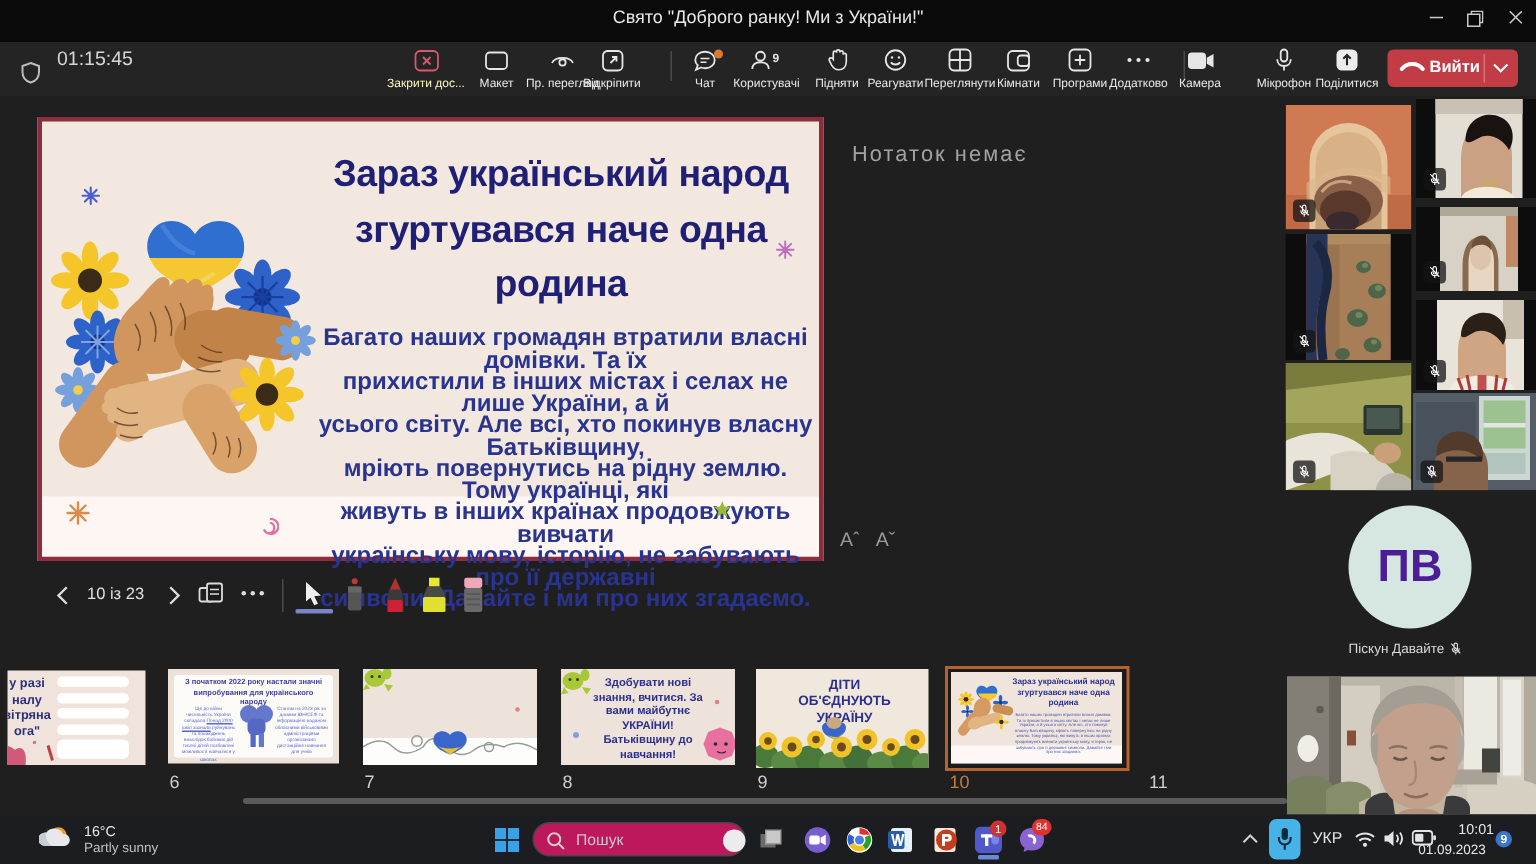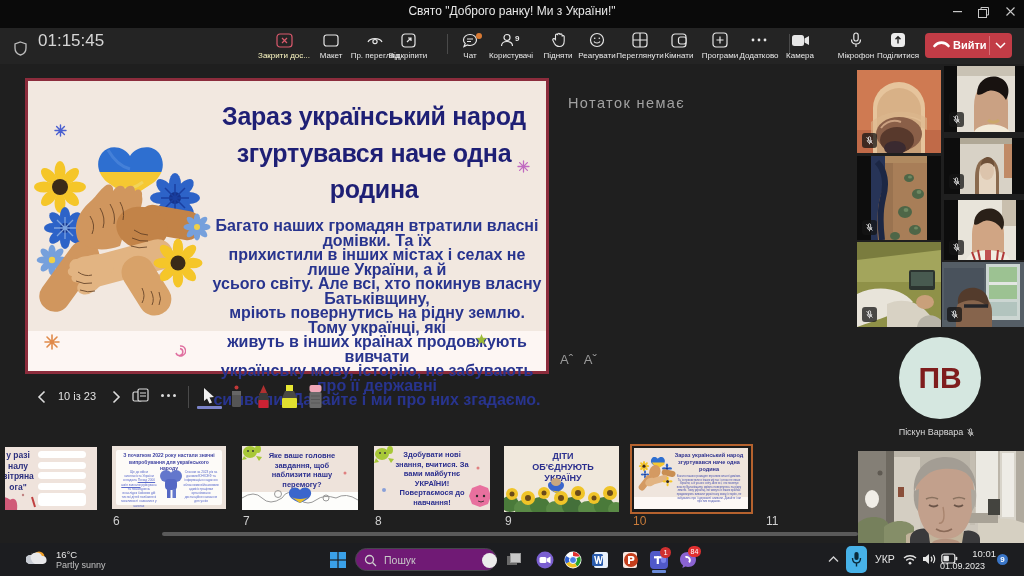--- a/index.html
+++ b/index.html
@@ -29,21 +29,21 @@
 
 
 #notes { position:absolute; left:568px; top:31px; color:#a2a2a2; font-size:14.5px; letter-spacing:1.4px; }
 #fontsz { position:absolute; left:560px; top:288px; color:#9a9a9a; font-size:13px; }
 
 
 .vtile { position:absolute; background:#111; overflow:hidden; }
 .micoff { position:absolute; left:5px; bottom:5px; width:15px; height:15px; background:rgba(20,20,20,0.75); border-radius:3px; display:flex; align-items:center; justify-content:center; }
 
 
-#avatar { position:absolute; left:899px; top:273px; width:82px; height:82px; border-radius:50%; background:#d5e7e0; display:flex; align-items:center; justify-content:center; color:#7f1d1d; font-size:30px; font-weight:bold; }
+#avatar { position:absolute; left:899px; top:273px; width:82px; height:82px; border-radius:50%; background:#d5e7e0; display:flex; align-items:center; justify-content:center; color:#4c1d95; font-size:30px; font-weight:bold; }
 #avname { position:absolute; left:887px; top:363px; width:88px; text-align:center; color:#d9d9d9; font-size:9px; }
 
 
 #ctrl { position:absolute; left:0; top:318px; width:560px; height:34px; color:#dcdcdc; }
 #film { position:absolute; left:0; top:374px; width:1024px; height:105px; }
 .thumb { position:absolute; top:8px; width:116px; height:64px; background:#f4ebe3; overflow:hidden; }
 .tnum { position:absolute; top:76px; color:#cfcfcf; font-size:12px; }
 #scrollbar { position:absolute; left:162px; top:468px; width:696px; height:4px; border-radius:2px; background:#5a5a5a; }
 
 
@@ -67,21 +67,21 @@
       </svg>
     <svg class="abs" style="left:1006px;top:7px;" width="9" height="9" viewBox="0 0 9 9">
         <path d="M0.5 0.5 L8.5 8.5 M8.5 0.5 L0.5 8.5" stroke="#c8c8c8" stroke-width="1.1"></path>
       </svg>
   </div>
 
   <div id="toolbar">
     <svg class="abs" style="left:14px;top:13px;" width="13" height="15" viewBox="0 0 13 15">
         <path d="M6.5 1 L12 3 V7 C12 11 9.5 13.2 6.5 14 C3.5 13.2 1 11 1 7 V3 Z" fill="none" stroke="#bdbdbd" stroke-width="1.3"></path>
       </svg>
-    <div class="abs" style="left:38px;top:3px;color:#d6d6d6;font-size:17px;">01:15:45</div>
+    <div class="abs" style="left:38px;top:3px;color:#d6d6d6;font-size:13px;">01:15:45</div>
 
     <div class="tbtn" style="left:255px;width:58px;color:#fef9c3;">
       <div class="ic">
           <svg width="17" height="15" viewBox="0 0 17 15">
             <rect x="1" y="1" width="15" height="13" rx="3" fill="none" stroke="#d9596c" stroke-width="1.2"></rect>
             <path d="M6 5 L11 10 M11 5 L6 10" stroke="#d9596c" stroke-width="1.2"></path>
           </svg>
         </div>
       <div class="lb">Закрити дос...</div>
     </div>
@@ -526,21 +526,21 @@
           </svg>
         <div class="micoff">
             <svg width="9" height="9" viewBox="0 0 12 12">
               <path d="M4.5 2.5 a1.5 1.5 0 0 1 3 0 V6 a1.5 1.5 0 0 1 -3 0 Z M3 5.5 C3 8 4.3 9 6 9 C7.7 9 9 8 9 5.5 M6 9 V11 M2 1.5 L10 10" stroke="#fff" stroke-width="1" fill="none"></path>
             </svg>
           </div>
       </div>
     </div>
 
     <div id="avatar">ПВ</div>
-    <div id="avname">Піскун Варвара</div>
+    <div id="avname">Піскун Давайте</div>
     <svg class="abs" style="left:966px;top:364px;" width="9" height="9" viewBox="0 0 12 12">
         <path d="M4.5 2.5 a1.5 1.5 0 0 1 3 0 V6 a1.5 1.5 0 0 1 -3 0 Z M3 5.5 C3 8 4.3 9 6 9 C7.7 9 9 8 9 5.5 M6 9 V11 M2 1.5 L10 10" stroke="#e0e0e0" stroke-width="1" fill="none"></path>
       </svg>
 
     <div id="ctrl">
       <svg class="abs" style="left:37px;top:8px;" width="9" height="14" viewBox="0 0 9 14">
           <path d="M7.5 1.5 L2 7 L7.5 12.5" fill="none" stroke="#dcdcdc" stroke-width="1.6"></path>
         </svg>
       <div class="abs" style="left:58px;top:8px;font-size:11px;color:#e0e0e0;">10 із 23</div>
       <svg class="abs" style="left:112px;top:8px;" width="9" height="14" viewBox="0 0 9 14">
@@ -611,41 +611,40 @@
             <rect x="8" y="20" width="3.5" height="9" fill="#5568c4"></rect>
             <rect x="13.5" y="20" width="3.5" height="9" fill="#6377cc"></rect>
           </svg>
         <div class="abs" style="left:9px;top:24px;width:36px;color:#5a6acc;font-size:3.2px;line-height:4.2px;text-align:center;">Ще до війни чисельність України складала <span style="text-decoration:underline;">Понад 2000 шкіл зазнали</span> руйнувань та пошкоджень внаслідок бойових дій тисячі дітей позбавлені можливості навчатися у школах</div>
         <div class="abs" style="left:71px;top:24px;width:36px;color:#5a6acc;font-size:3.2px;line-height:4.2px;text-align:center;">Станом на 2023 рік за даними ЮНІСЕФ та інформацією наданою обласними військовими адміністраціями організовано дистанційне навчання для учнів</div>
       </div>
       <div class="tnum" style="left:113px;">6</div>
 
       <div class="thumb" style="left:242px;width:116px;height:64px;background:#eee3db;">
         <div class="abs" style="left:0;bottom:0;width:116px;height:18px;background:#fdfdfb;"></div>
-        <div class="abs" style="left:24px;top:5px;width:72px;color:#2b2f8e;font-weight:bold;font-size:7.5px;line-height:9.5px;text-align:center;">Яке ваше головне завдання, щоб наблизити нашу перемогу?</div>
         <svg class="abs" style="left:0;top:0;" width="116" height="64">
             <path d="M0 52 q12 -8 20 0 t20 0 q6 -10 14 -2 l4 4 q8 6 16 0 t20 -2 q10 -6 22 2" stroke="#999" stroke-width="1" fill="none"></path>
             <circle cx="36" cy="48" r="3.5" fill="none" stroke="#999"></circle>
             <circle cx="84" cy="52" r="3" fill="none" stroke="#999"></circle>
             <path d="M58 44 C55 40 48 41 47 46 C46 50 50 54 58 57 C66 54 70 50 69 46 C68 41 61 40 58 44 Z" fill="#3a66cc"></path>
             <path d="M48 50 C52 54 64 54 68 50 L58 57 Z" fill="#e8c030"></path>
             <g fill="#a8c838">
               <ellipse cx="8" cy="6" rx="7" ry="6"></ellipse>
               <ellipse cx="16" cy="3" rx="3" ry="4"></ellipse>
               <path d="M2 10 l-2 4 l5 -1 Z M14 10 l3 5 l3 -4 Z"></path>
             </g>
             <circle cx="6" cy="5" r="1" fill="#3a3a3a"></circle>
             <circle cx="11" cy="5" r="1" fill="#3a3a3a"></circle>
             <circle cx="103" cy="27" r="1.5" fill="#e08080"></circle>
           </svg>
       </div>
       <div class="tnum" style="left:243px;">7</div>
 
       <div class="thumb" style="left:374px;width:116px;height:64px;background:#eee3db;">
-        <div class="abs" style="left:20px;top:4px;width:76px;color:#2b2f8e;font-weight:bold;font-size:7.5px;line-height:9.5px;text-align:center;">Здобувати нові знання, вчитися. За вами майбутнє УКРАЇНИ! Повертаємося до навчання!</div>
+        <div class="abs" style="left:20px;top:4px;width:76px;color:#2b2f8e;font-weight:bold;font-size:7.5px;line-height:9.5px;text-align:center;">Здобувати нові знання, вчитися. За вами майбутнє УКРАЇНИ! Батьківщину до навчання!</div>
         <svg class="abs" style="left:0;top:0;" width="116" height="64">
             <g fill="#a8c838">
               <ellipse cx="8" cy="8" rx="7" ry="6"></ellipse>
               <ellipse cx="16" cy="4" rx="3" ry="4"></ellipse>
               <path d="M2 12 l-2 5 l5 -1 Z M14 12 l3 5 l3 -4 Z"></path>
             </g>
             <circle cx="6" cy="7" r="1" fill="#3a3a3a"></circle>
             <circle cx="11" cy="7" r="1" fill="#3a3a3a"></circle>
             <g fill="#e8709e">
               <path d="M98 42 l8 -3 l8 3 l3 8 l-3 8 l-8 3 l-8 -3 l-3 -8 Z"></path>
@@ -806,21 +805,21 @@
         <path d="M4 14 a5 4.5 0 0 1 1 -9 c0 -1 0.5 -2 1 -2.5 a8 8 0 0 0 3 11.5 Z" fill="#c8ccd4"></path>
       </svg>
     <div class="abs" style="left:56px;top:6px;color:#e8e8e8;font-size:9.5px;">16°C</div>
     <div class="abs" style="left:56px;top:17px;color:#c0c0c0;font-size:9px;">Partly sunny</div>
     <svg class="abs" style="left:330px;top:9px;" width="16" height="16" viewBox="0 0 16 16">
         <rect x="0" y="0" width="7.4" height="7.4" fill="#3aa0e8"></rect>
         <rect x="8.6" y="0" width="7.4" height="7.4" fill="#3aa0e8"></rect>
         <rect x="0" y="8.6" width="7.4" height="7.4" fill="#3aa0e8"></rect>
         <rect x="8.6" y="8.6" width="7.4" height="7.4" fill="#3aa0e8"></rect>
       </svg>
-    <div class="abs" style="left:355px;top:5px;width:142px;height:23px;background:#701a75;border:1px solid #45474c;border-radius:12px;">
+    <div class="abs" style="left:355px;top:5px;width:142px;height:23px;background:#be185d;border:1px solid #45474c;border-radius:12px;">
       <svg class="abs" style="left:8px;top:5px;" width="13" height="13" viewBox="0 0 13 13">
           <circle cx="5.5" cy="5.5" r="4" fill="none" stroke="#cfcfcf" stroke-width="1.3"></circle>
           <path d="M8.5 8.5 L12 12" stroke="#cfcfcf" stroke-width="1.3"></path>
         </svg>
       <div class="abs" style="left:28px;top:5px;color:#c8c8c8;font-size:10.5px;">Пошук</div>
     </div>
         <div class="abs" style="left:482px;top:10px;width:15px;height:15px;border-radius:50%;background:#ececec;"></div>
     <svg class="abs" style="left:506px;top:9px;" width="16" height="16" viewBox="0 0 16 16">
         <rect x="1" y="4" width="10" height="9" fill="#6a6a6a"></rect>
         <rect x="4" y="1" width="11" height="10" fill="#9a9a9a"></rect>
@@ -884,17 +883,17 @@
     <svg class="abs" style="left:922px;top:10px;" width="15" height="12" viewBox="0 0 15 12">
         <path d="M1 4 h2.5 L7 1 V11 L3.5 8 H1 Z" fill="#e4e4e4"></path>
         <path d="M9 3.5 a4 4 0 0 1 0 5 M11.3 2 a7 7 0 0 1 0 8" stroke="#e4e4e4" stroke-width="1.2" fill="none"></path>
       </svg>
     <svg class="abs" style="left:941px;top:10px;" width="17" height="11" viewBox="0 0 17 11">
         <rect x="0.8" y="1" width="13" height="9" rx="2" fill="none" stroke="#e4e4e4" stroke-width="1.2"></rect>
         <rect x="14.5" y="3.8" width="1.8" height="3.4" rx="0.8" fill="#e4e4e4"></rect>
         <rect x="2.4" y="2.8" width="5.5" height="5.4" rx="0.8" fill="#e4e4e4"></rect>
       </svg>
     <div class="abs" style="left:958px;top:5px;width:38px;text-align:right;color:#e8e8e8;font-size:9.5px;">10:01</div>
-    <div class="abs" style="left:940px;top:18px;width:56px;text-align:left;color:#e8e8e8;font-size:9px;">01.09.2023</div>
+    <div class="abs" style="left:940px;top:18px;width:56px;text-align:center;color:#e8e8e8;font-size:9px;">01.09.2023</div>
     <div class="abs" style="left:997px;top:11px;width:11px;height:11px;background:#3a76c8;border-radius:50%;color:#fff;font-size:8px;font-weight:bold;text-align:center;line-height:11px;">9</div>
   </div>
 
 </div>
 
 </body></html>

